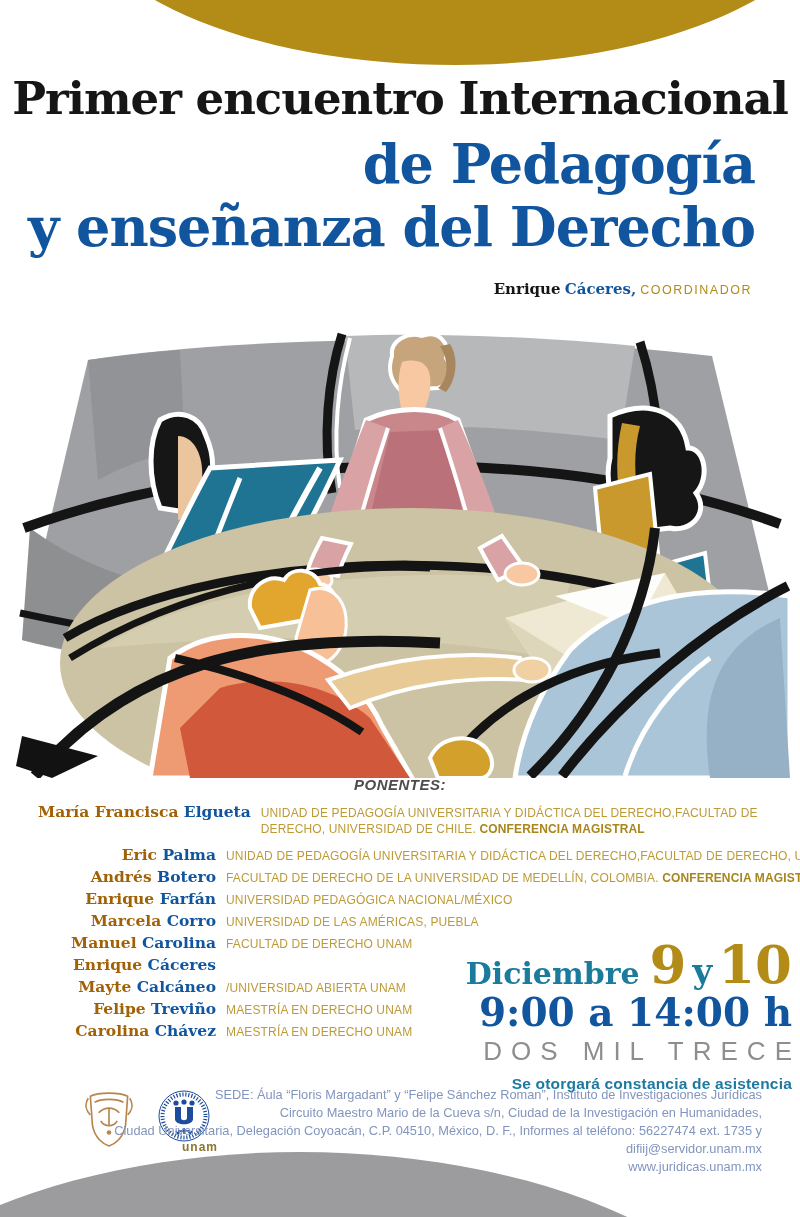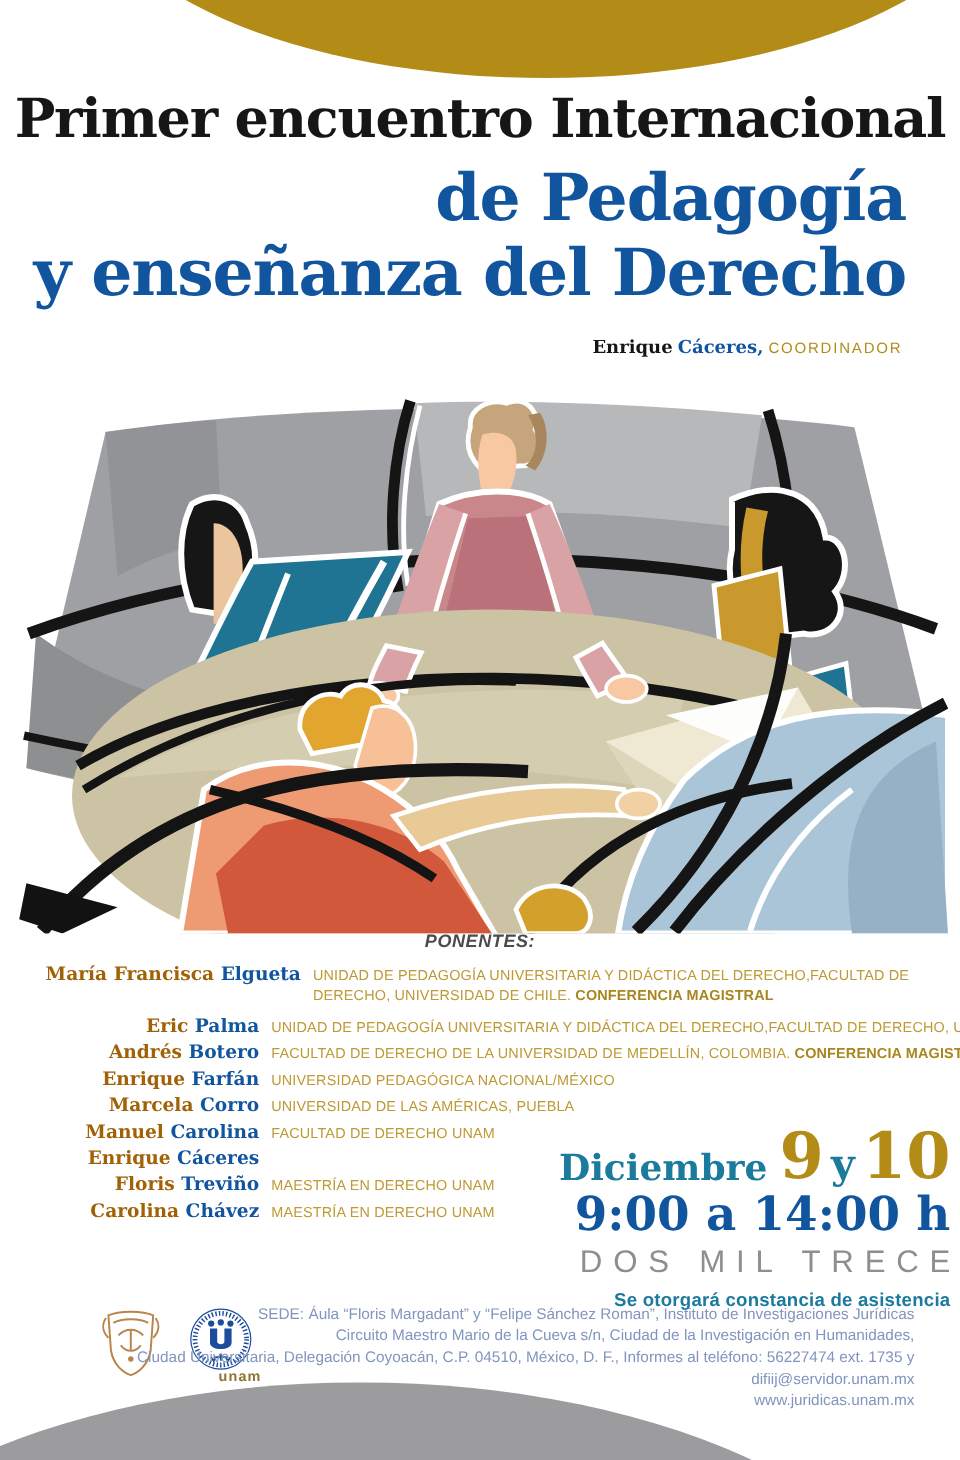--- a/index.html
+++ b/index.html
@@ -181,21 +181,25 @@
         <div class="spk-desc nowrap"><span class="dn">UNIVERSIDAD DE LAS AMÉRICAS, PUEBLA</span></div>
       </div>
       <div class="spk-row">
         <div class="spk-name"><span class="nb">Manuel</span> <span class="nl">Carolina</span></div>
         <div class="spk-desc nowrap"><span class="dn">FACULTAD DE DERECHO UNAM</span></div>
       </div>
       <div class="spk-row">
         <div class="spk-name"><span class="nb">Enrique</span> <span class="nl">Cáceres</span></div>
       </div>
       <div class="spk-row">
-        <div class="spk-name"><span class="nb">Floris</span> <span class="nl">Treviño</span></div>
+        <div class="spk-name"><span class="nb">Mayte</span> <span class="nl">Calcáneo</span></div>
+        <div class="spk-desc nowrap"><span class="dn">/UNIVERSIDAD ABIERTA UNAM</span></div>
+      </div>
+      <div class="spk-row">
+        <div class="spk-name"><span class="nb">Felipe</span> <span class="nl">Treviño</span></div>
         <div class="spk-desc nowrap"><span class="dn">MAESTRÍA EN DERECHO UNAM</span></div>
       </div>
       <div class="spk-row">
         <div class="spk-name"><span class="nb">Carolina</span> <span class="nl">Chávez</span></div>
         <div class="spk-desc nowrap"><span class="dn">MAESTRÍA EN DERECHO UNAM</span></div>
       </div>
     </div>
 
   <div class="dateblock">
     <div class="d-line1">

